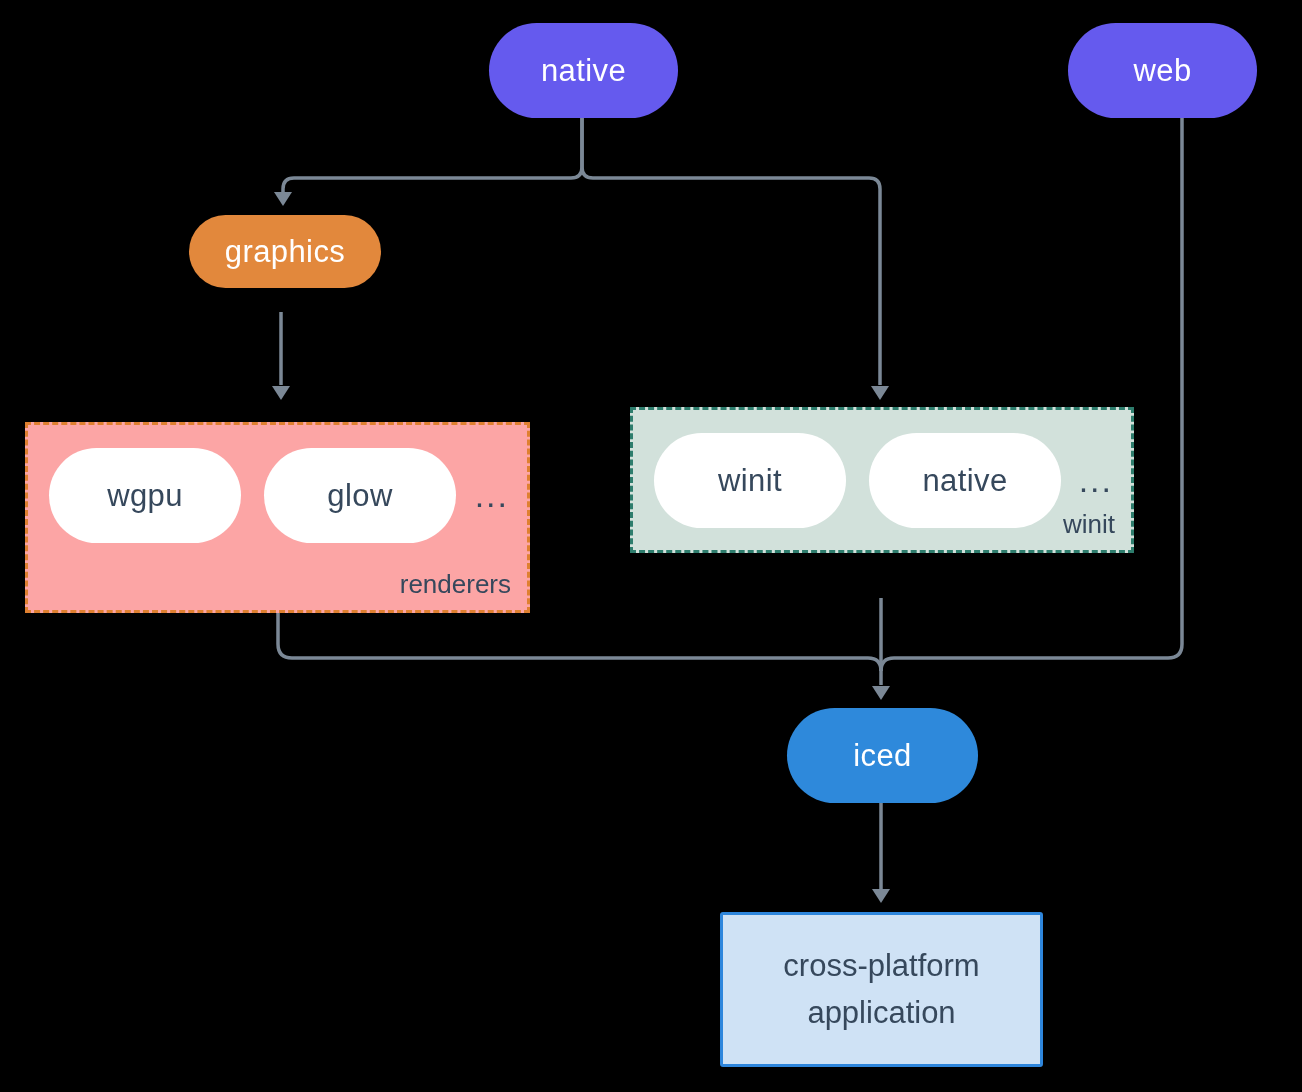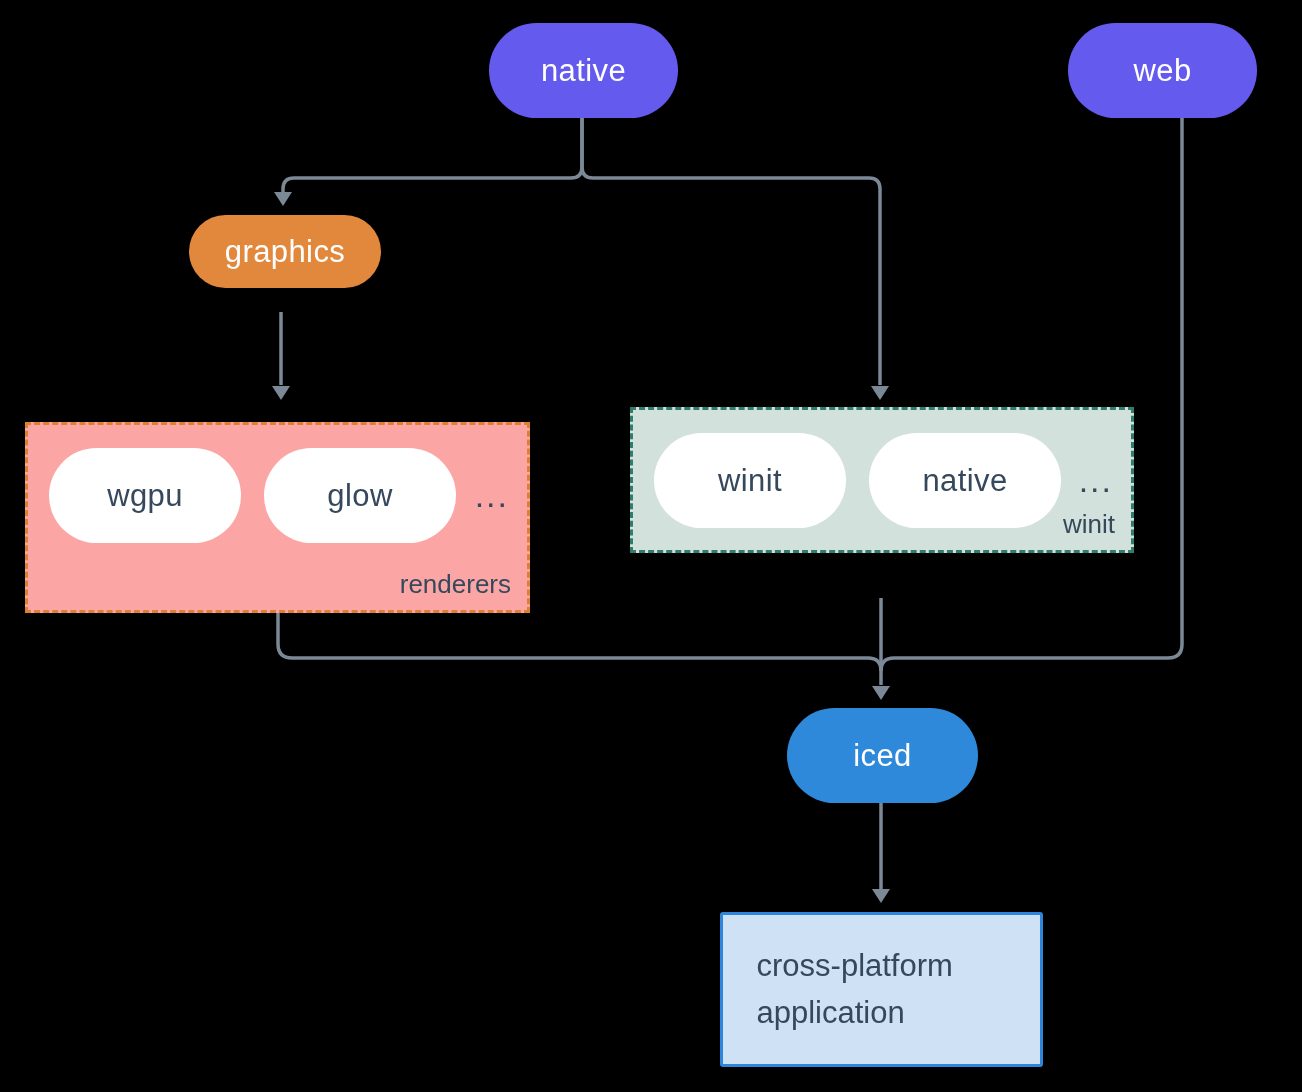--- a/index.html
+++ b/index.html
@@ -79,20 +79,21 @@
   .app-box {
     position: absolute;
     left: 720px; top: 912px; width: 323px; height: 155px;
     box-sizing: border-box;
     background: #cfe2f5;
     border: 3px solid #2e86dc;
     border-radius: 3px;
     display: flex;
     align-items: center;
     justify-content: center;
+    text-align: center;
     z-index: 2;
   }
   .app-box .app-label {
     width: 250px;
     font-size: 31px;
     line-height: 1.5;
     color: #36485c;
   }
 </style>
 </head>

